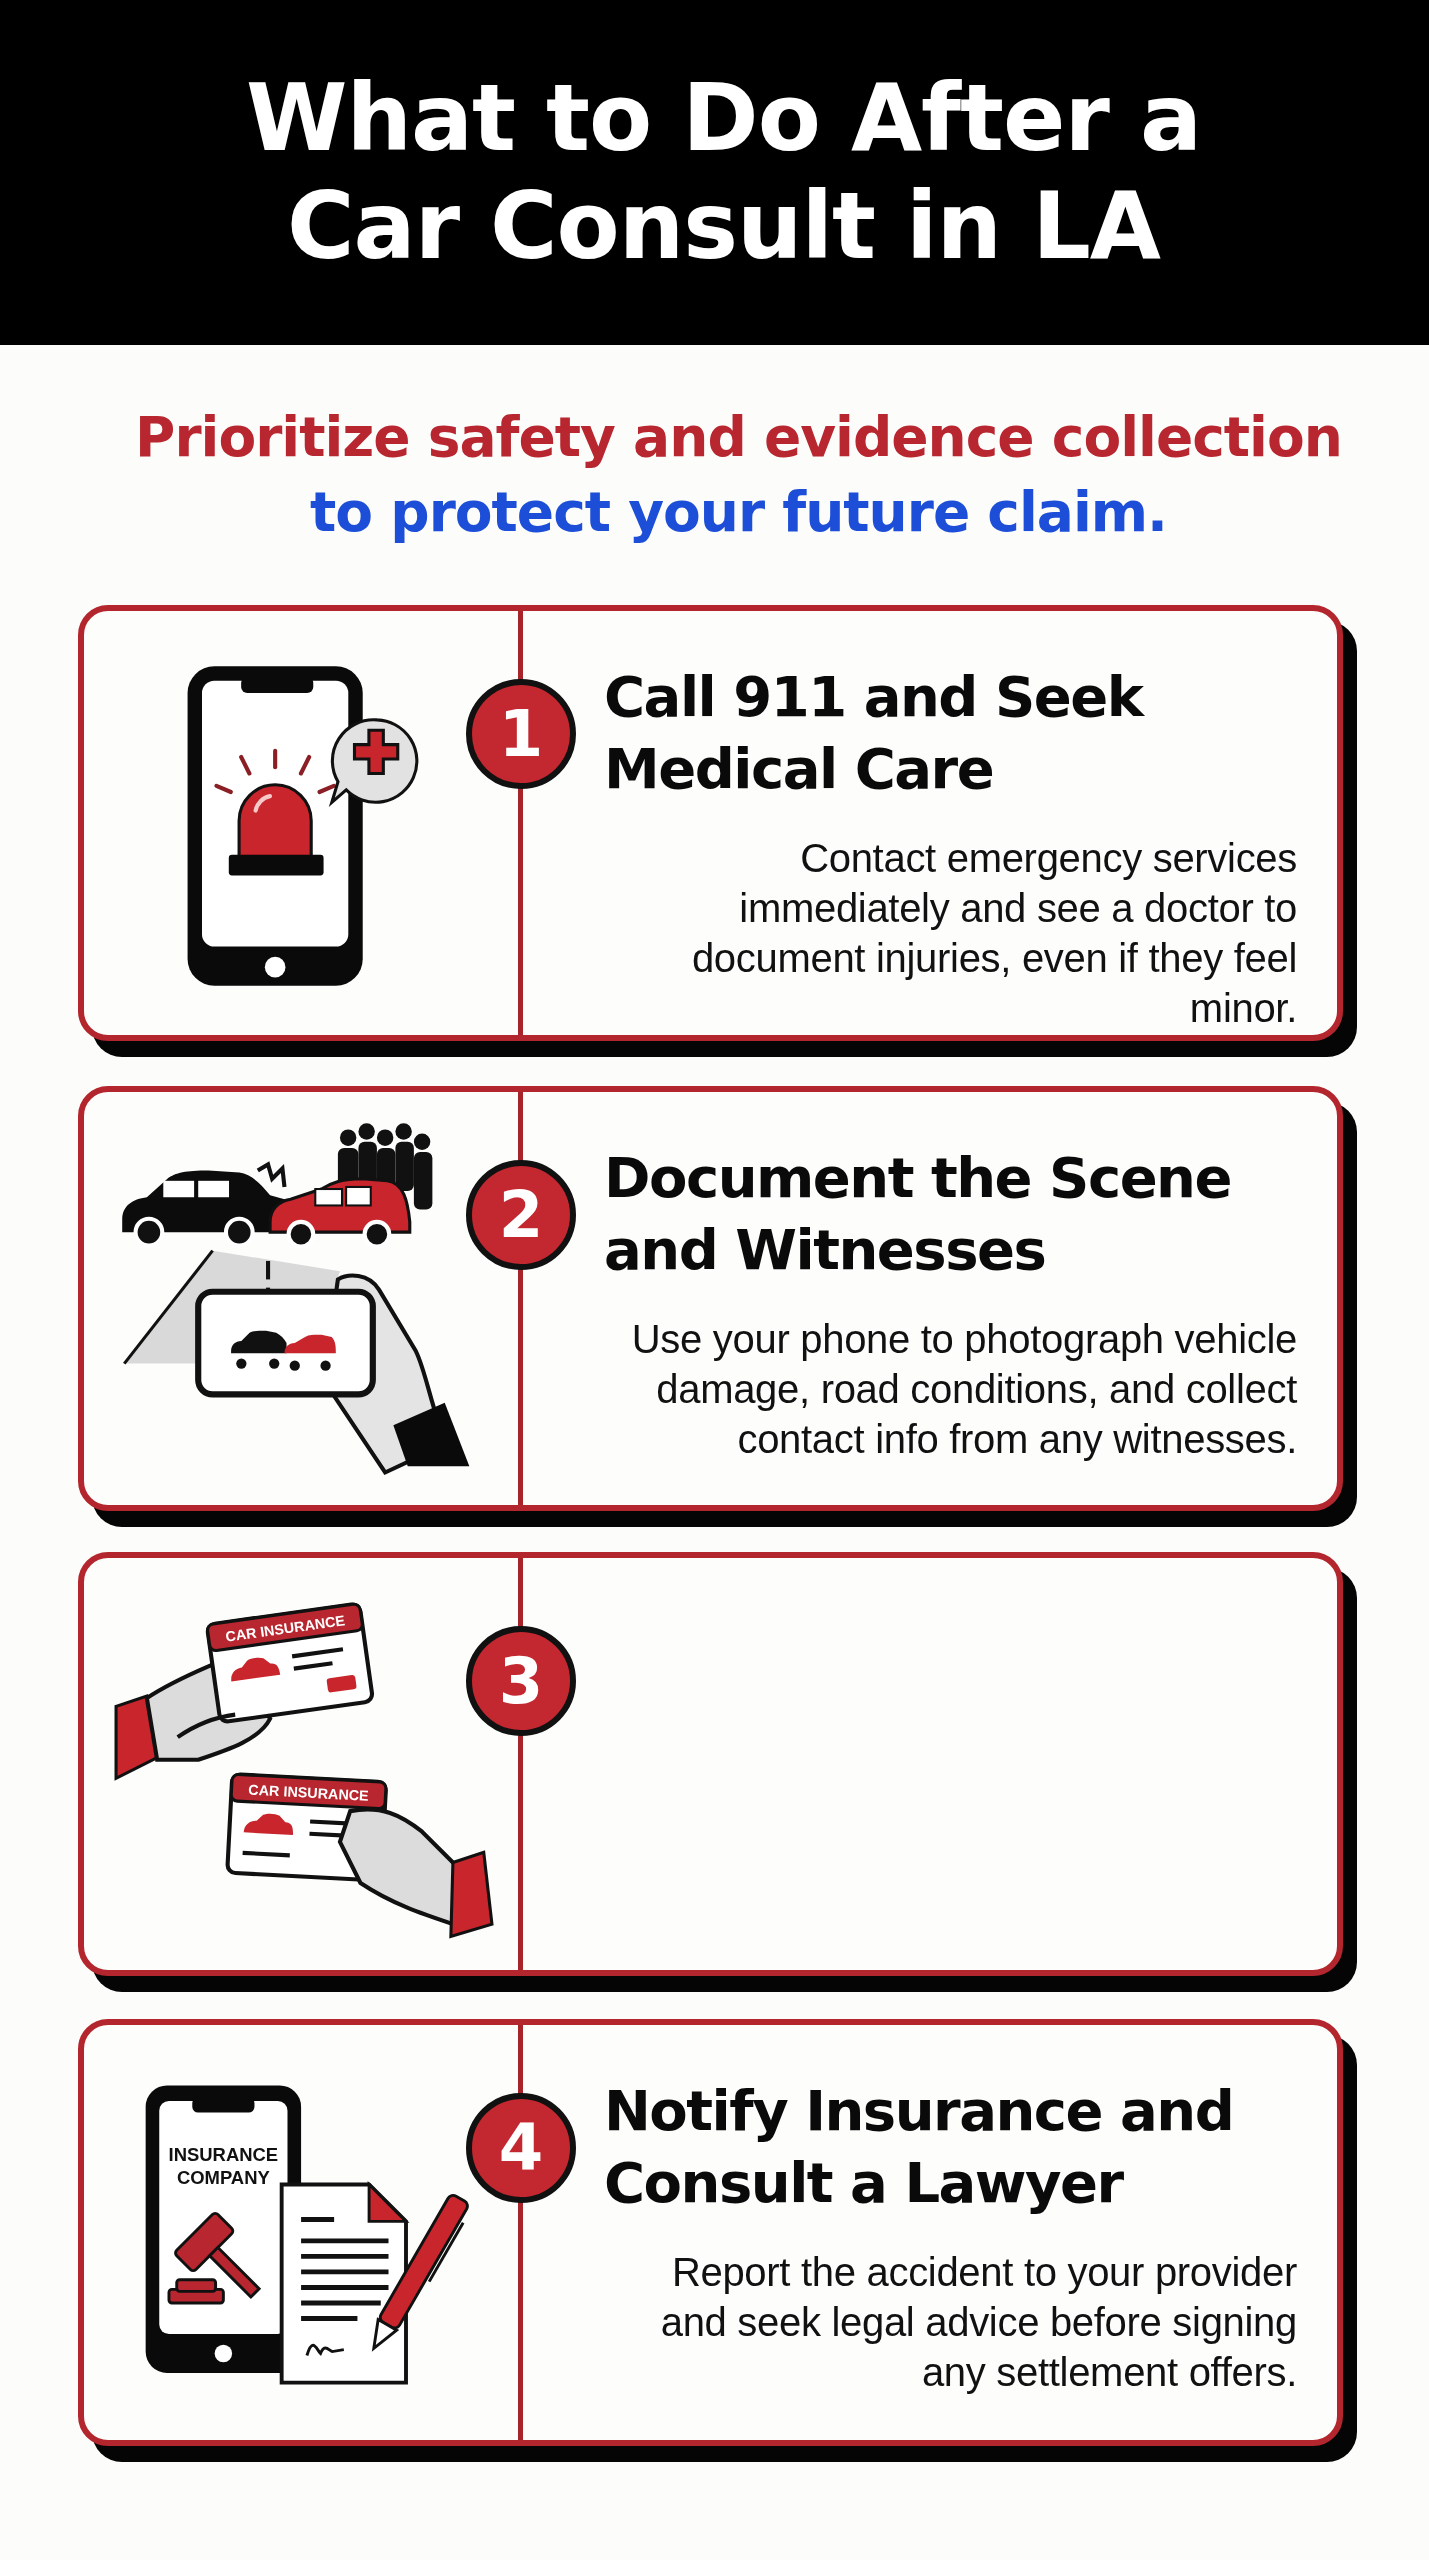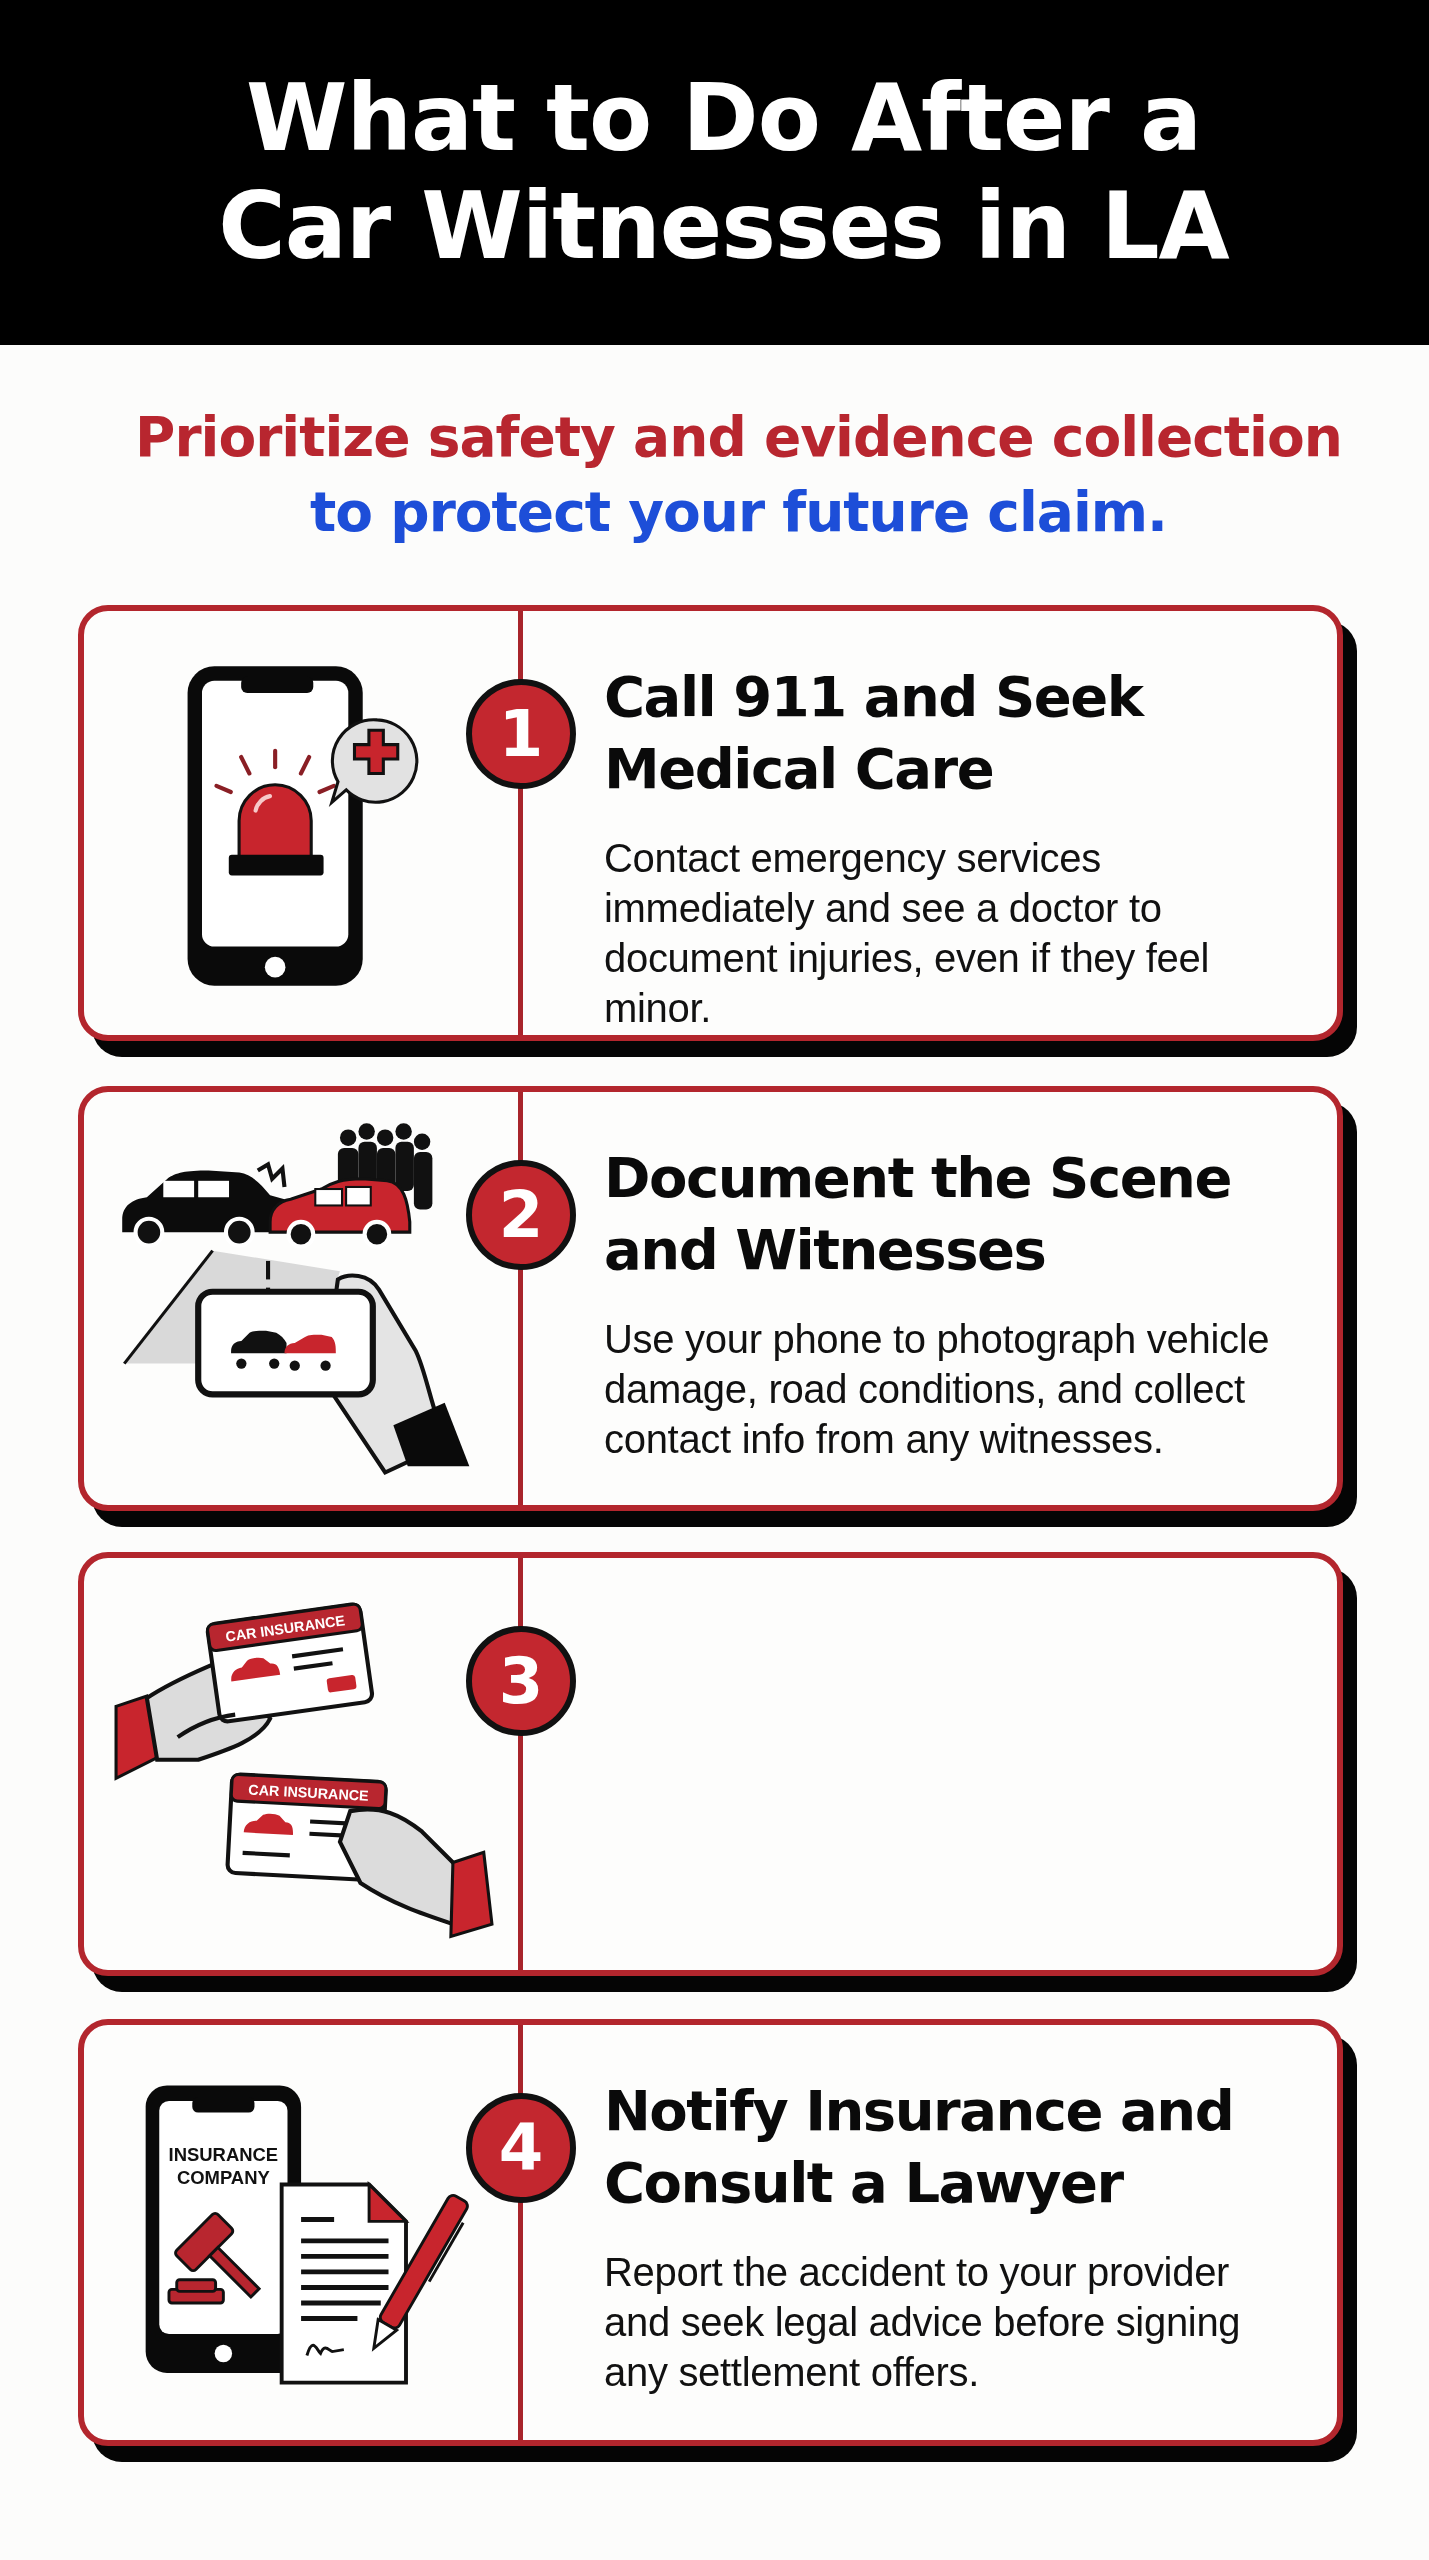--- a/index.html
+++ b/index.html
@@ -38,29 +38,29 @@
     position: absolute; left: 30px; top: 40px; width: 380px; height: 350px;
     display: flex; align-items: center; justify-content: center;
   }
   .card .text { position: absolute; left: 520px; right: 40px; top: 38px; }
   .card .title {
     font-family: "DejaVu Sans", sans-serif; font-weight: bold;
     font-size: 56px; line-height: 72px; letter-spacing: -1.5px; color: #0a0a0a; margin-top: 12px;
   }
   .card .body {
     margin-top: 28px; font-family: "Liberation Sans", sans-serif;
-    font-size: 40px; line-height: 50px; color: #111; letter-spacing: -0.3px;
+    font-size: 40px; line-height: 50px; color: #111; letter-spacing: -0.3px; text-align: right;
   }
 </style>
 </head>
 <body>
 
 <div class="header">
   <div class="line">What to Do After a</div>
-  <div class="line">Car Witnesses in LA</div>
+  <div class="line">Car Consult in LA</div>
 </div>
 
 <div class="subtitle">
   <div class="red">Prioritize safety and evidence collection</div>
   <div class="black">to protect your future claim.</div>
 </div>
 
 <div class="card" style="top:605px;height:436px;">
   <div class="icon-wrap">
     <svg width="300" height="340" viewBox="0 0 270 330">

